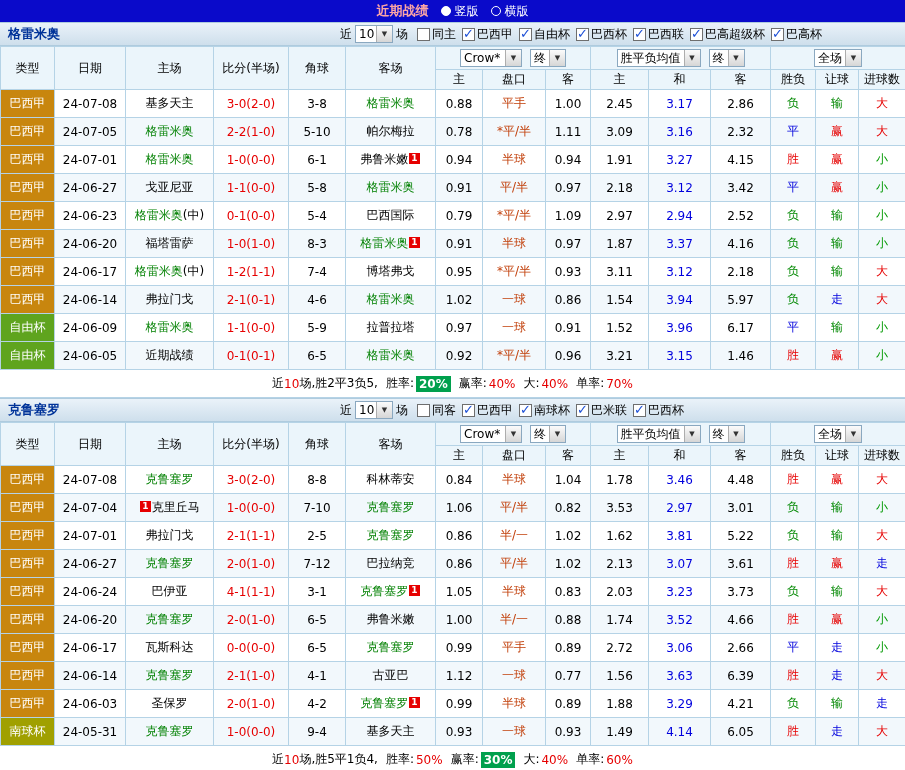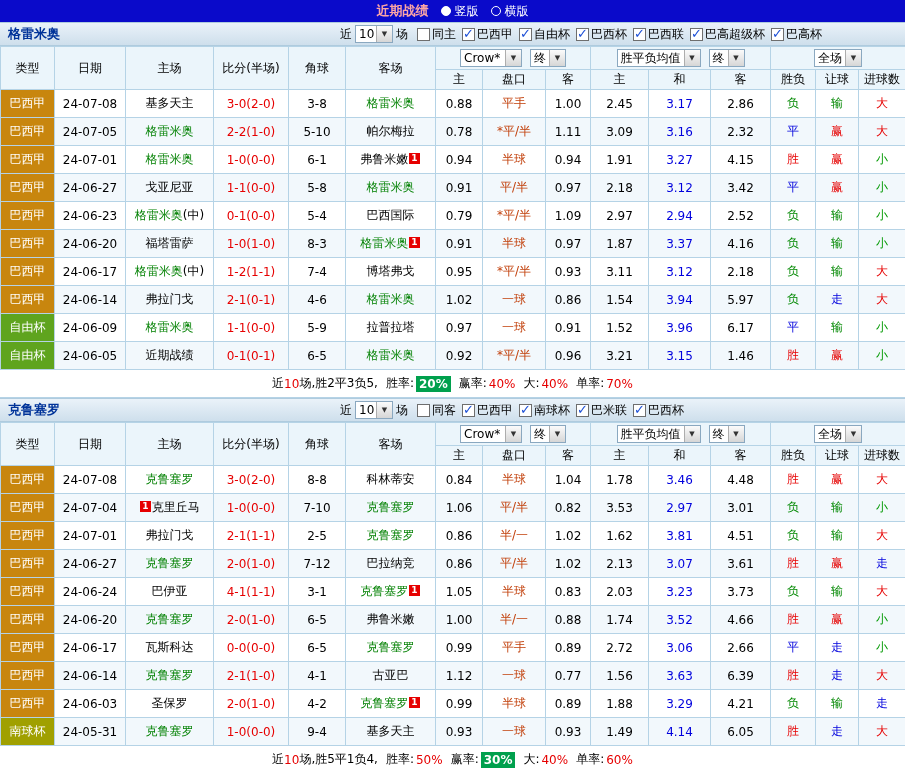--- a/index.html
+++ b/index.html
@@ -522,21 +522,21 @@
             <td>24-07-01</td>
             <td class="team"><span>弗拉门戈</span></td>
             <td class="score">2-1(1-1)</td>
             <td>2-5</td>
             <td class="team"><span class="focus">克鲁塞罗</span></td>
             <td>0.86</td>
             <td class="handicap">半/一</td>
             <td>1.02</td>
             <td>1.62</td>
             <td class="euro-mid">3.81</td>
-            <td>4.51</td>
+            <td>5.22</td>
             <td class="res" style="color: rgb(0, 136, 0);">负</td>
             <td class="res" style="color: rgb(0, 136, 0);">输</td>
             <td class="res" style="color: rgb(230, 0, 0);">大</td>
           </tr>
           <tr>
             <td class="type" style="background: rgb(200, 134, 14);">巴西甲</td>
             <td>24-06-27</td>
             <td class="team"><span class="focus">克鲁塞罗</span></td>
             <td class="score">2-0(1-0)</td>
             <td>7-12</td>

